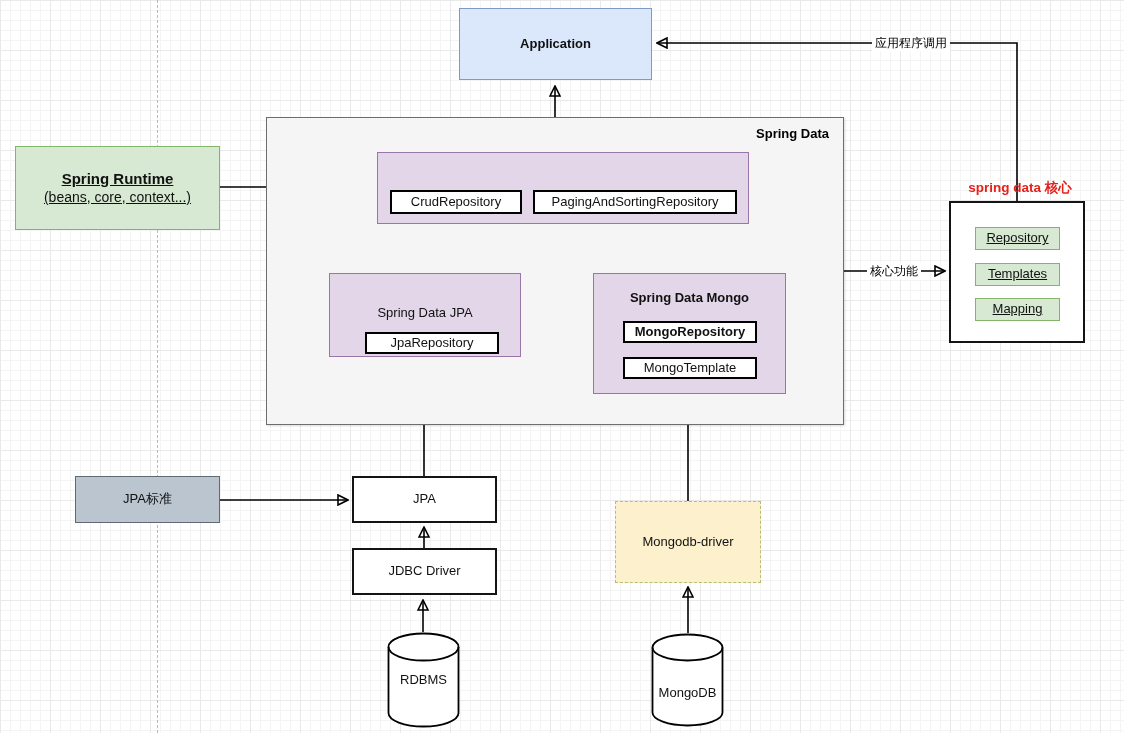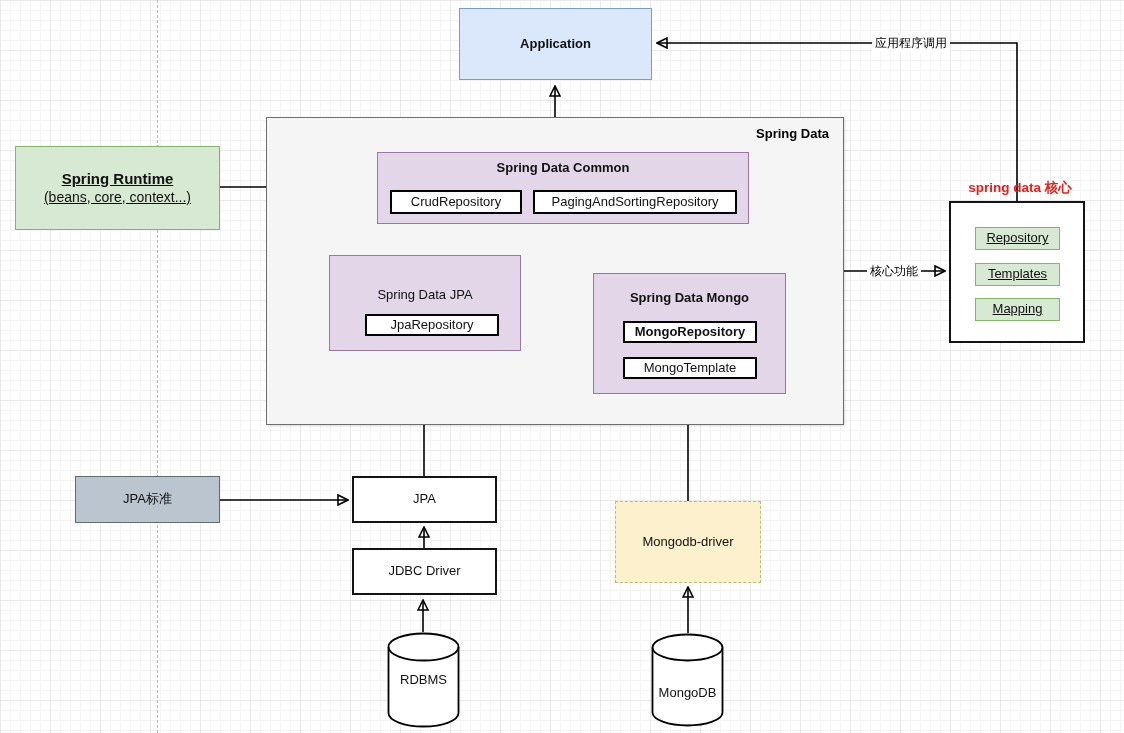--- a/index.html
+++ b/index.html
@@ -68,26 +68,25 @@
   </svg>
 
   <div class="node app" style="left:459px;top:8px;width:193px;height:72px;">
     <span>Application</span>
   </div>
 
   <div class="node container" style="left:266px;top:117px;width:578px;height:308px;">
     <div class="container-label">Spring Data</div>
 
     <div class="abs purple" style="left:110px;top:34px;width:372px;height:72px;">
-      <div class="abs bold center-text" style="left:0;right:0;top:7px;height:16px;">Spring Data Common</div>
       <div class="abs whitebox center-text" style="left:12px;top:37px;width:132px;height:24px;">CrudRepository</div>
       <div class="abs whitebox center-text" style="left:155px;top:37px;width:204px;height:24px;">PagingAndSortingRepository</div>
     </div>
 
-    <div class="abs purple" style="left:62px;top:137px;width:192px;height:96px;">
+    <div class="abs purple" style="left:62px;top:155px;width:192px;height:84px;">
       <div class="abs center-text" style="left:0;right:0;top:31px;height:16px;">Spring Data JPA</div>
       <div class="abs whitebox center-text" style="left:35px;top:58px;width:134px;height:22px;">JpaRepository</div>
     </div>
 
     <div class="abs purple" style="left:326px;top:155px;width:193px;height:121px;">
       <div class="abs bold center-text" style="left:0;right:0;top:16px;height:16px;">Spring Data Mongo</div>
       <div class="abs whitebox center-text" style="left:29px;top:47px;width:134px;height:22px;font-weight:bold;">MongoRepository</div>
       <div class="abs whitebox center-text" style="left:29px;top:83px;width:134px;height:22px;">MongoTemplate</div>
     </div>
   </div>

